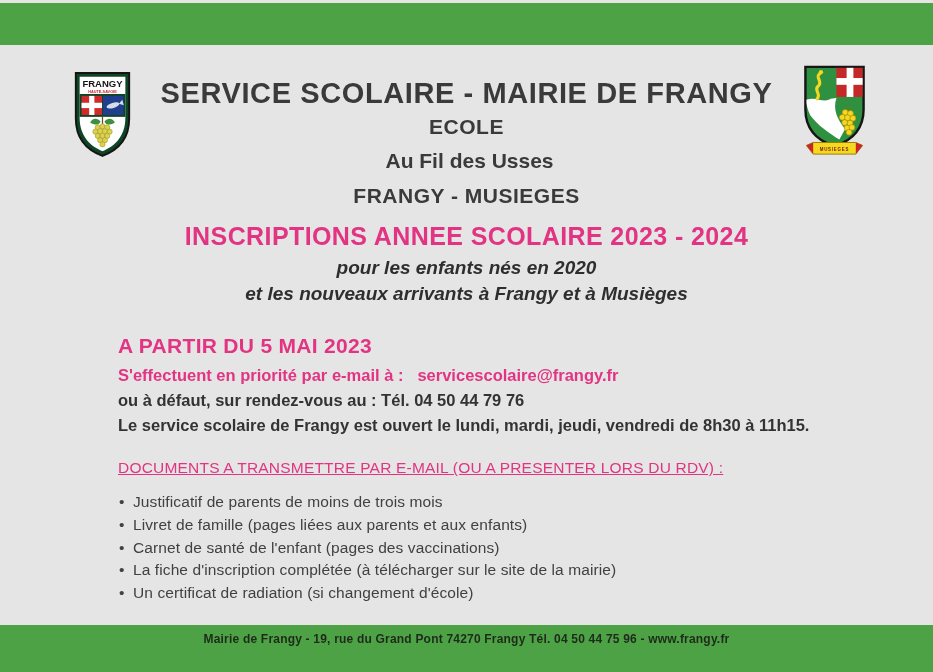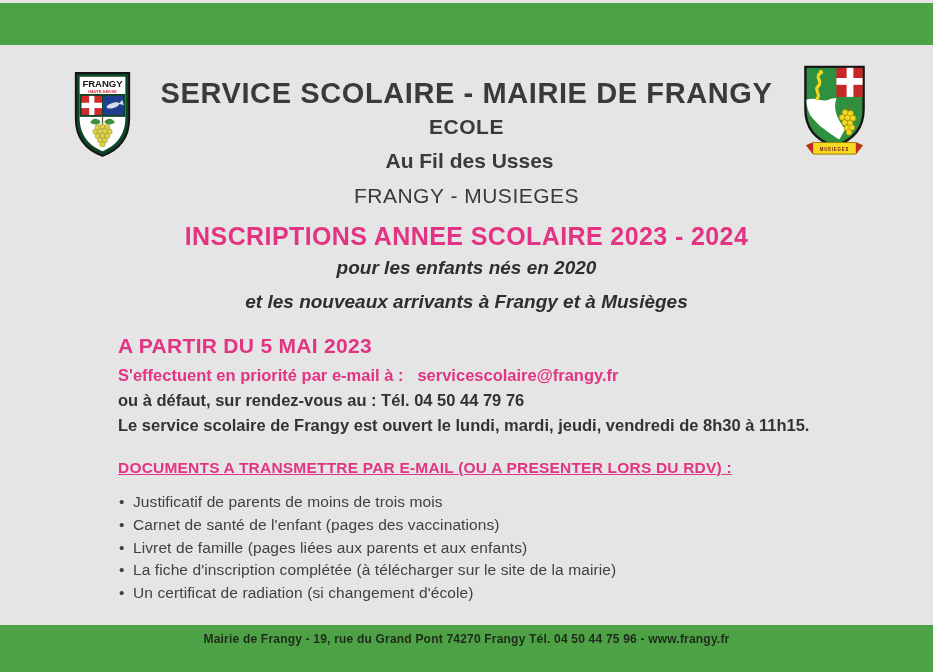--- a/index.html
+++ b/index.html
@@ -16,36 +16,36 @@
     font-size:12px; font-weight:bold; color:#1e2b1a; letter-spacing:0.2px;
   }
   .crest { position:absolute; }
   .crest-left { left:72px; top:69px; width:61px; height:90px; }
   .crest-right { left:800px; top:63px; width:69px; height:95px; }
 
   .header { position:absolute; top:77px; left:0; width:100%; text-align:center; color:#3a3a3a; }
   .main-title { font-size:29px; font-weight:bold; letter-spacing:0.6px; line-height:32px; }
   .ecole { margin-top:6px; font-size:21px; font-weight:bold; letter-spacing:0.5px; line-height:24px; }
   .school-name { margin-top:10px; font-size:21px; font-weight:bold; line-height:24px;padding-left:6px; }
-  .towns { margin-top:11px; font-size:21px; font-weight:normal; letter-spacing:0.5px; line-height:24px; }
+  .towns { margin-top:11px; font-size:21px; font-weight:bold; letter-spacing:0.5px; line-height:24px; }
   .insc-title { margin-top:14px; font-size:25px; font-weight:bold; letter-spacing:0.4px; line-height:28px; color:#e23482; }
   .subtitle { font-style:italic; font-weight:600; font-size:19px; line-height:24px; color:#2e2e2e; }
   .subtitle.first { margin-top:6px; }
-  .subtitle.second { margin-top:10px; }
+  .subtitle.second { margin-top:2px; }
 
   .details { position:absolute; left:118px; top:333px; color:#333333; }
   .start-date { font-size:21px; font-weight:bold; color:#e23482; line-height:26px; letter-spacing:0.3px; }
   .email-line { margin-top:5px; font-size:16.5px; font-weight:bold; color:#e23482; line-height:22px; }
   .email-line .email { margin-left:14px; }
   .phone-line { margin-top:3px; font-size:16.5px; font-weight:bold; line-height:22px; }
   .hours-line { margin-top:3px; font-size:16.5px; font-weight:bold; line-height:22px; }
 
   .documents { position:absolute; left:118px; top:458px; }
   .doc-heading {
-    font-size:15.5px; font-weight:bold; color:#e23482;
+    font-size:15.5px; font-weight:normal; color:#e23482;
     text-decoration:underline; letter-spacing:0.2px; line-height:20px;
   }
   .doc-list { margin-top:13px; list-style:none; }
   .doc-item {
     position:relative; padding-left:15px; font-size:15.5px; color:#414141;
     line-height:22.8px; letter-spacing:0.1px;
   }
   .doc-item::before { content:"\2022"; position:absolute; left:1px; color:#414141; }
 </style>
 </head>
@@ -138,23 +138,23 @@
     <div class="phone-line">ou à défaut, sur rendez-vous au : Tél. 04 50 44 79 76</div>
     <div class="hours-line">Le service scolaire de Frangy est ouvert le lundi, mardi, jeudi, vendredi de 8h30 à 11h15.</div>
   </div>
 
   <div class="documents">
     <div class="doc-heading">DOCUMENTS A TRANSMETTRE PAR E-MAIL (OU A PRESENTER LORS DU RDV) :</div>
     <ul class="doc-list">
 
         <li class="doc-item">Justificatif de parents de moins de trois mois</li>
 
+        <li class="doc-item">Livret de famille (pages liées aux parents et aux enfants)</li>
+
         <li class="doc-item">Carnet de santé de l'enfant (pages des vaccinations)</li>
-
-        <li class="doc-item">Livret de famille (pages liées aux parents et aux enfants)</li>
 
         <li class="doc-item">La fiche d'inscription complétée (à télécharger sur le site de la mairie)</li>
 
         <li class="doc-item">Un certificat de radiation (si changement d'école)</li>
       </ul>
   </div>
 
   <div class="bar bottom-bar">
     <div class="footer-text">Mairie de Frangy - 19, rue du Grand Pont 74270 Frangy Tél. 04 50 44 75 96 - www.frangy.fr</div>
   </div>

